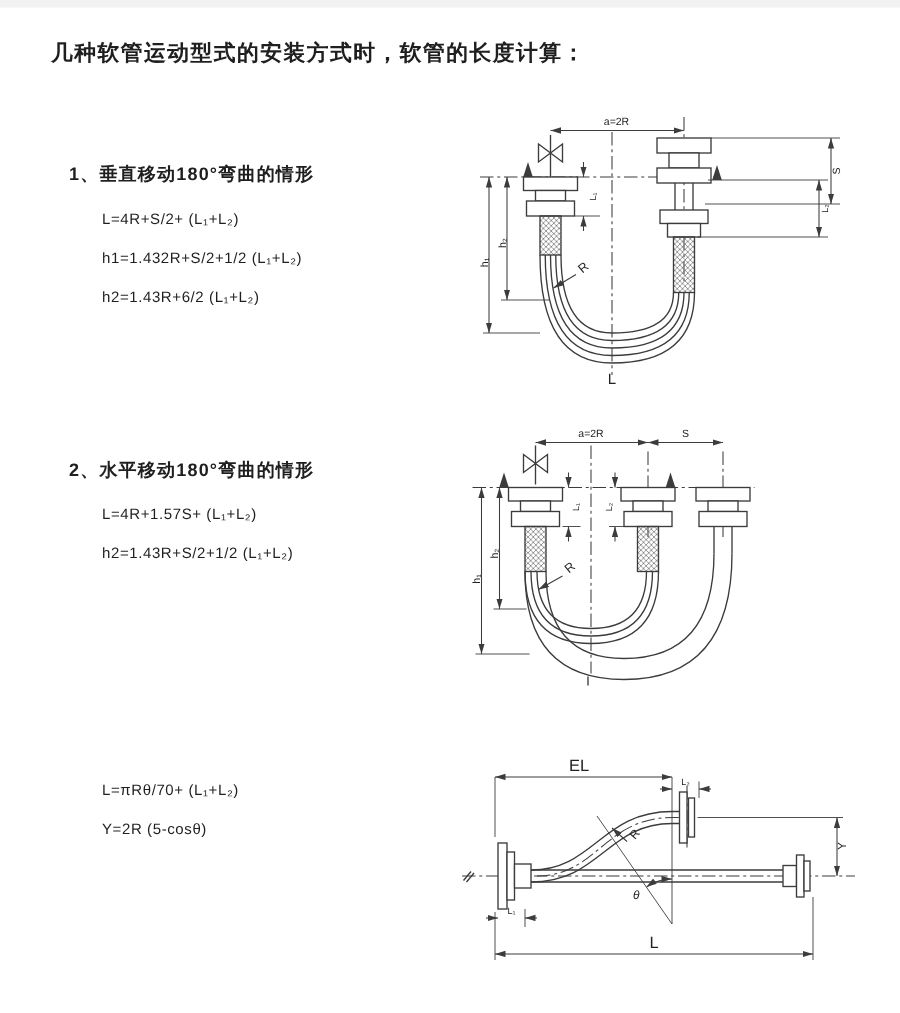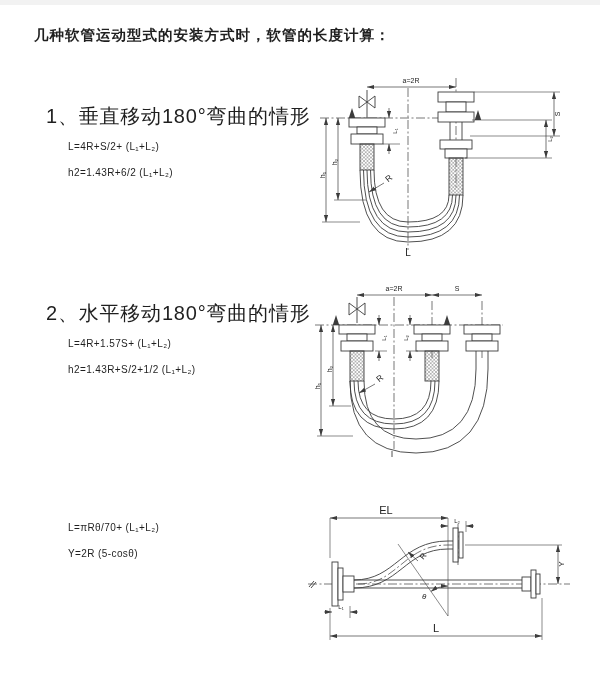--- a/index.html
+++ b/index.html
@@ -1,21 +1,21 @@
 <!DOCTYPE html>
 <html><head>
 <meta charset="utf-8">
 <style>
   html,body{margin:0;padding:0;background:#ffffff;}
   .page{position:relative;width:600px;height:675px;background:#ffffff;overflow:hidden;
         font-family:"Liberation Sans","DejaVu Sans",sans-serif;color:#1f1f1f;}
   .edge-top{position:absolute;left:0;top:0;width:600px;height:5px;background:#f2f2f2;}
   .doc-title{position:absolute;left:34px;top:26px;font-size:14.5px;font-weight:bold;letter-spacing:1px;}
   .section{position:absolute;left:46px;}
-  .sec-heading{font-size:20px;font-weight:normal;line-height:20px;margin:0 0 13px 0;letter-spacing:0.8px;white-space:nowrap;}
+  .sec-heading{font-size:12px;font-weight:bold;line-height:20px;margin:0 0 13px 0;letter-spacing:0.8px;white-space:nowrap;}
   .formula{font-size:10px;line-height:15px;margin:0 0 11px 0;padding-left:22px;letter-spacing:0.4px;white-space:nowrap;}
   .diag{position:absolute;}
   svg text{font-family:"Liberation Sans","DejaVu Sans",sans-serif;fill:#222;}
   .ln{stroke:#3c3c3c;stroke-width:0.9;fill:none;}
   .fit{stroke:#3c3c3c;stroke-width:0.9;fill:#ffffff;}
   .dim{stroke:#3c3c3c;stroke-width:0.7;fill:none;}
   .ext{stroke:#3c3c3c;stroke-width:0.6;fill:none;}
   .cl{stroke:#3c3c3c;stroke-width:0.7;fill:none;stroke-dasharray:9 2.5 2 2.5;}
   .solidarrow{fill:#3c3c3c;stroke:none;}
 </style>
@@ -23,20 +23,21 @@
 <body>
 
 <div class="page">
   <div class="edge-top"></div>
 
   <div class="doc-title">几种软管运动型式的安装方式时，软管的长度计算：</div>
 
   <div class="section" style="top:106px;">
     <div class="sec-heading">1、垂直移动180°弯曲的情形</div>
     <div class="formula">L=4R+S/2+ (L₁+L₂)</div>
+    <div class="formula">h1=1.432R+S/2+1/2 (L₁+L₂)</div>
     <div class="formula">h2=1.43R+6/2 (L₁+L₂)</div>
   </div>
 
   <div class="section" style="top:303px;">
     <div class="sec-heading">2、水平移动180°弯曲的情形</div>
     <div class="formula">L=4R+1.57S+ (L₁+L₂)</div>
     <div class="formula">h2=1.43R+S/2+1/2 (L₁+L₂)</div>
   </div>
 
   <div class="section" style="top:520px;">

